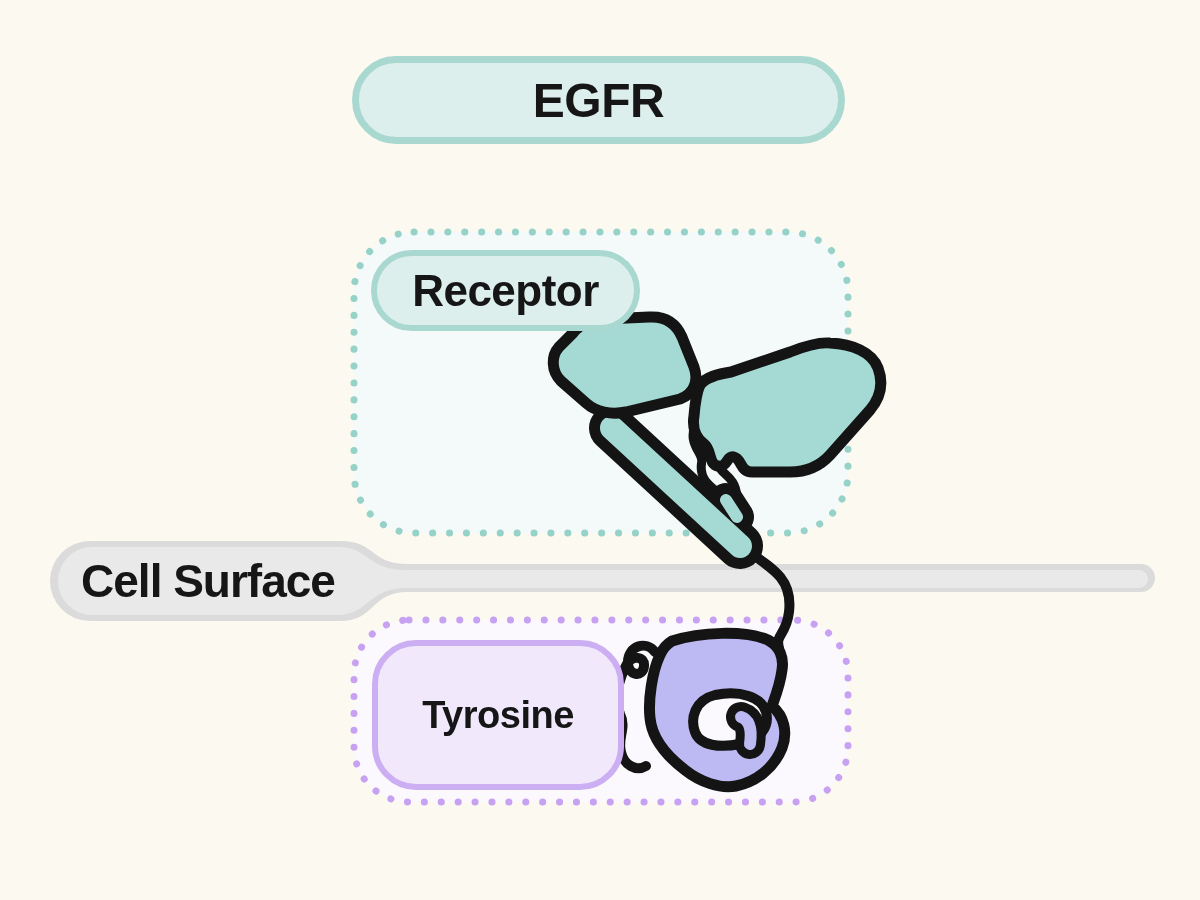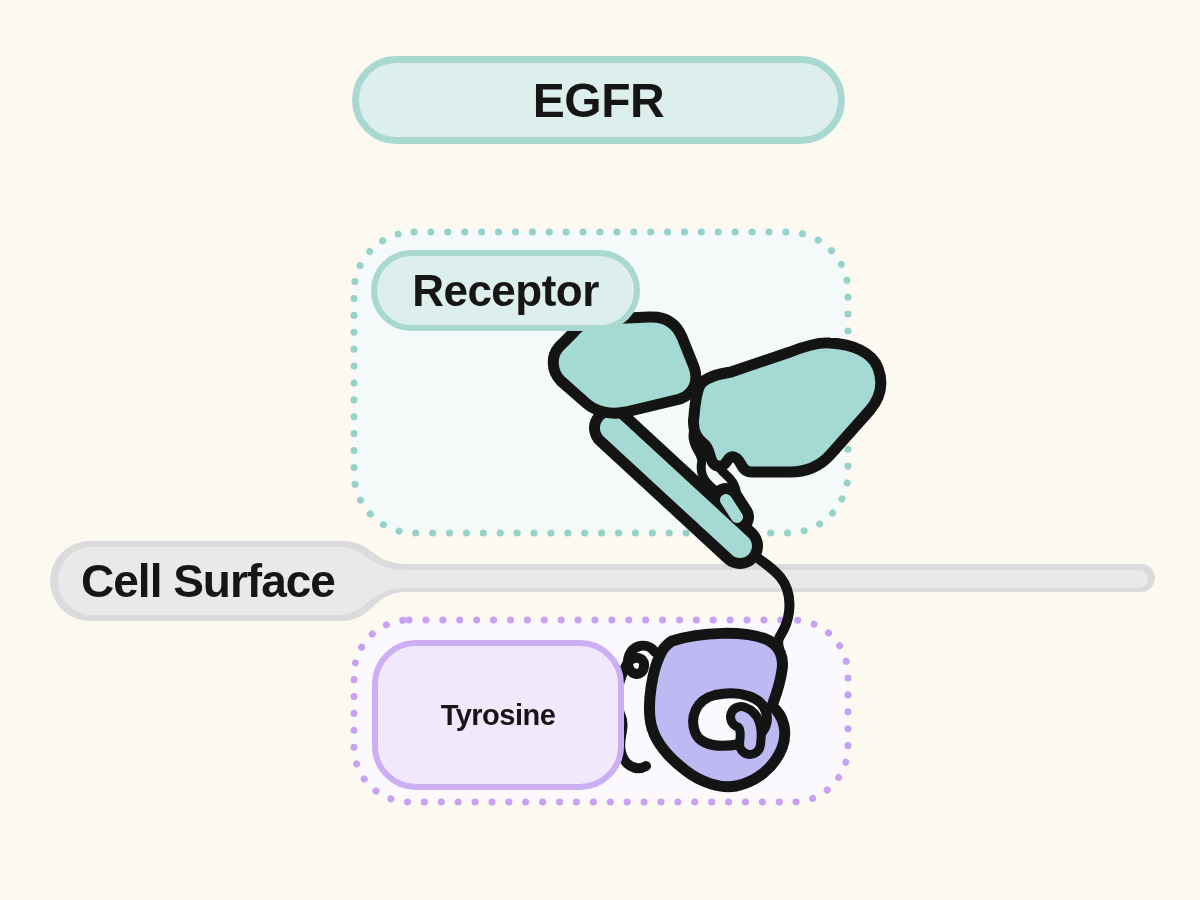--- a/index.html
+++ b/index.html
@@ -39,21 +39,21 @@
     background:var(--c-teal-pill-fill);
     border:6px solid var(--c-teal-pill-border);
     border-radius:46px;
     font-size:44px;
   }
   #tk-pill{
     left:372px;top:640px;width:252px;height:150px;
     background:var(--c-purple-pill-fill);
     border:6px solid var(--c-purple-pill-border);
     border-radius:44px;
-    font-size:29px;
+    font-size:38px;
     flex-direction:column;
     line-height:1.18;
   }
   #cell-surface-label{
     left:50px;top:541px;width:316px;height:80px;
     font-size:46px;
     background:transparent;border:none;
     letter-spacing:-1px;
     text-align:center;
   }

